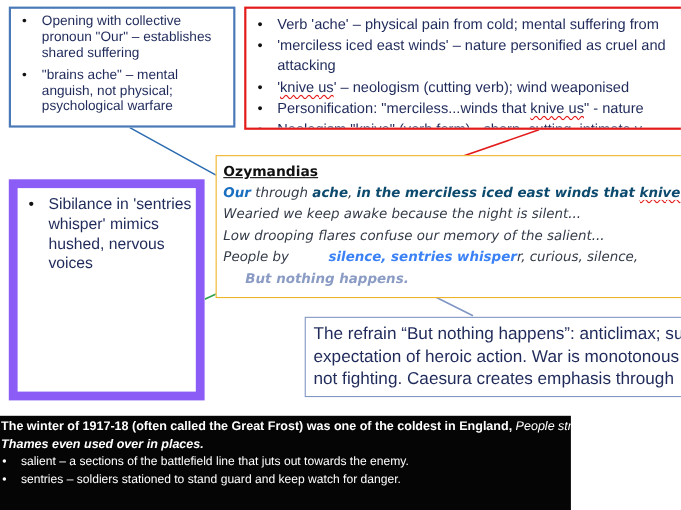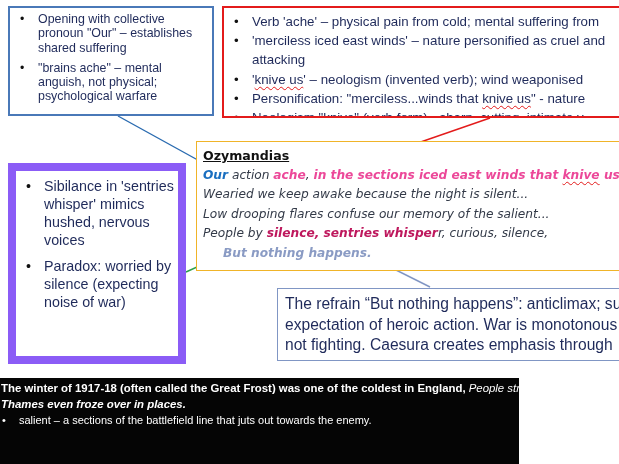--- a/index.html
+++ b/index.html
@@ -16,22 +16,22 @@
     #blue-box { left: 8px; top: 6px; width: 206px; height: 110px; border: 2px solid #4a79b8; padding: 4px 4px 0 6px; font-size: 12.4px; line-height: 14.3px; }
     #blue-box li { margin-bottom: 6px; }
 
     #red-box { left: 222px; top: 6px; width: 410px; height: 112px; border: 2px solid #e31b1b; padding: 4px 0 0 6px; font-size: 13.3px; line-height: 19.2px; white-space: nowrap; overflow: hidden; }
     #red-box li { color: #1f2a5a; }
     .wavy { text-decoration: underline wavy #e31b1b; text-decoration-thickness: 1px; text-underline-offset: 2px; }
 
     #poem-box { left: 196px; top: 141px; width: 440px; height: 130px; border: 1.5px solid #f0b429; padding: 4px 0 0 6px; font-family: "DejaVu Sans", sans-serif; font-style: italic; font-size: 12.2px; line-height: 19.6px; color: #333a48; white-space: nowrap; overflow: hidden; }
     #poem-title { font-style: normal; font-weight: bold; text-decoration: underline; color: #111; font-size: 12.6px; }
     .c-blue { color: #1a6fc0; font-weight: bold; }
-    .c-red { color: #ec4899; font-weight: bold; }
-    .c-green { color: #be185d; font-weight: bold; }
+    .c-red { color: #0c4a6e; font-weight: bold; }
+    .c-green { color: #3b82f6; font-weight: bold; margin-left: 32px; }
     .c-grey { color: #8a9bc4; font-weight: bold; }
     .indent { padding-left: 20px; }
 
     #green-box { left: 8px; top: 163px; width: 178px; height: 201px; border: 8px solid #8b5cf6; padding: 6px 4px 0 6px; font-size: 14.3px; line-height: 18px; }
     #green-box li { margin-bottom: 8px; }
 
     #refrain-box { left: 277px; top: 288px; width: 360px; height: 73px; border: 1.5px solid #8096c4; padding: 5px 0 0 7px; font-size: 15.6px; line-height: 20.5px; color: #1f2a5a; white-space: nowrap; overflow: hidden; }
 
     #context-box { left: 0; top: 378px; width: 519px; height: 86px; background: #050505; padding: 3px 0 0 0; font-family: "Liberation Sans", sans-serif; color: #fff; white-space: nowrap; overflow: hidden; }
     #context-main { font-size: 11.4px; font-weight: bold; line-height: 15px; padding-left: 1px; }
@@ -58,47 +58,47 @@
   <ul class="bullets">
     <li>Opening with collective pronoun "Our" – establishes shared suffering</li>
     <li> "brains ache" – mental anguish, not physical; psychological warfare</li>
   </ul>
 </div>
 
 <div class="box" id="red-box">
   <ul class="bullets">
     <li><span>Verb 'ache' – physical pain from cold; mental suffering from</span></li>
     <li style="white-space: normal; width: 380px;"><span>'merciless iced east winds' – nature personified as cruel and attacking</span></li>
-    <li><span>'</span><span class="wavy">knive us</span><span>' – neologism (invented verb); wind weaponised</span></li>
+    <li><span>'</span><span class="wavy">knive us</span><span>' – neologism (cutting verb); wind weaponised</span></li>
     <li><span>Personification: "merciless...winds that </span><span class="wavy">knive us</span><span>" - nature</span></li>
     <li><span>Neologism "</span><span class="wavy">knive</span><span>" (verb form) - sharp, cutting, intimate v</span></li>
   </ul>
 </div>
 
 <div class="box" id="poem-box">
   <div id="poem-title">Ozymandias</div>
-  <div><span class="c-blue">Our</span><span> action </span><span class="c-red">ache</span><span>, </span><span class="c-red">in the sections iced east winds that </span><span class="c-red wavy">knive</span><span class="c-red"> us</span></div>
+  <div><span class="c-blue">Our</span><span> through </span><span class="c-red">ache</span><span>, </span><span class="c-red">in the merciless iced east winds that </span><span class="c-red wavy">knive</span><span class="c-red"> us</span></div>
   <div>Wearied we keep awake because the night is silent...</div>
   <div>Low drooping flares confuse our memory of the salient...</div>
   <div><span>People by </span><span class="c-green">silence, sentries whisper</span><span>r, curious, silence,</span></div>
   <div class="indent c-grey">But nothing happens.</div>
 </div>
 
 <div class="box" id="green-box">
   <ul class="bullets">
     <li>Sibilance in 'sentries whisper' mimics hushed, nervous voices</li>
-    <li>Paradox: worried by silence (expecting noise of war)</li>
   </ul>
 </div>
 
 <div class="box" id="refrain-box">
   <div>The refrain “But nothing happens”: anticlimax; subverts</div>
   <div>expectation of heroic action. War is monotonous waiting,</div>
   <div>not fighting. Caesura creates emphasis through</div>
 </div>
 
 <div class="box" id="context-box">
   <div id="context-main"><span>The winter of 1917-18 (often called the Great Frost) was one of the coldest in England, </span><span class="ital">People struggled to obtain</span></div>
-  <div id="context-line2">Thames even froze over in places.</div>
+  <div id="context-line2">Thames even used over in places.</div>
   <ul class="bullets">
     <li>salient – a sections of the battlefield line that juts out towards the enemy.</li>
+    <li>sentries – soldiers stationed to stand guard and keep watch for danger.</li>
   </ul>
 </div>
 
 </body></html>

